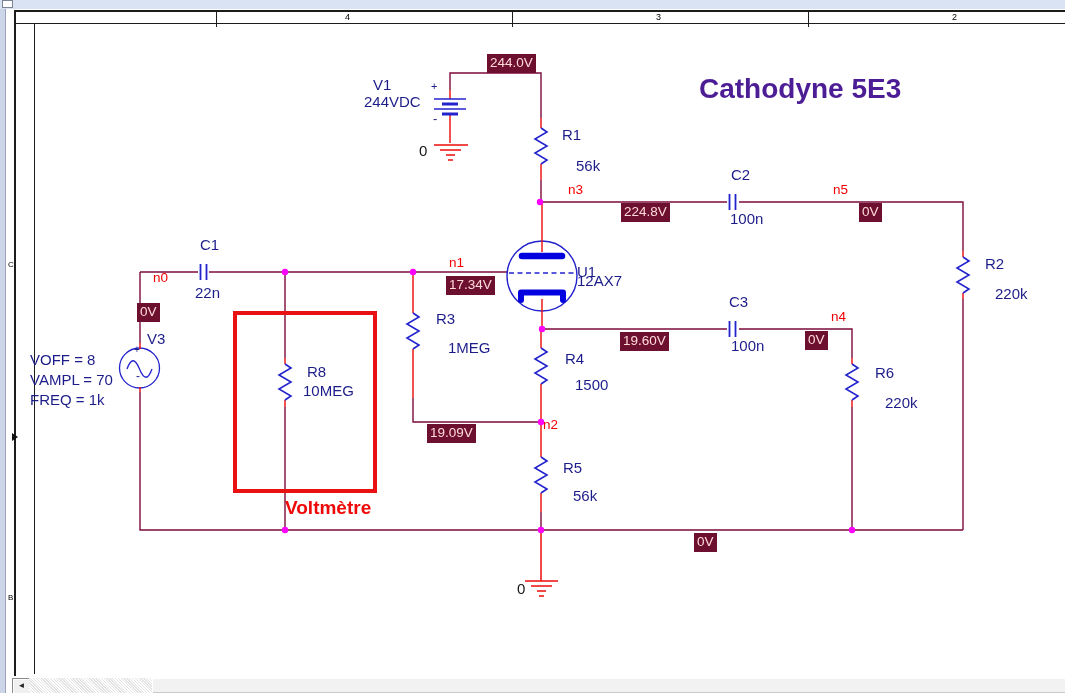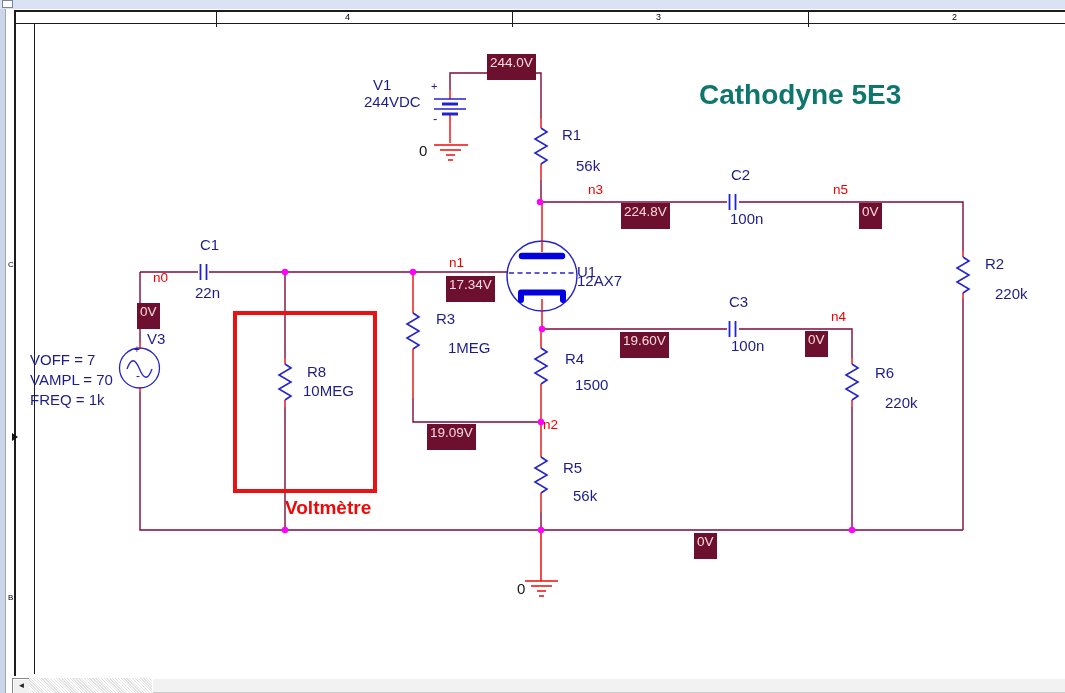--- a/index.html
+++ b/index.html
@@ -2,23 +2,23 @@
 <html><head>
 <meta charset="utf-8">
 <style>
   html,body{margin:0;padding:0;background:#fff;}
   #screen{position:relative;width:1065px;height:693px;background:#ffffff;
           font-family:"Liberation Sans",sans-serif;overflow:hidden;}
   .abs{position:absolute;white-space:nowrap;}
   .lbl{color:#1d1d8a;font-size:15px;line-height:17px;}
   .sign{color:#1d1d8a;line-height:10px;}
   .net{color:#f20000;font-size:13.5px;line-height:15px;}
-  .bias{background:#6d0f2f;color:#ffdada;font-size:13.5px;height:26px;line-height:17px;padding:0 3px;}
+  .bias{background:#6d0f2f;color:#ffdada;font-size:13.5px;height:19px;line-height:17px;padding:0 3px;}
   .gnd0{color:#161616;font-size:15px;line-height:16px;}
-  .rtitle{color:#0f766e;font-weight:bold;font-size:28px;line-height:30px;margin-top:6px;}
+  .rtitle{color:#4c1d95;font-weight:bold;font-size:28px;line-height:30px;}
   .rcap{color:#ee0808;font-weight:bold;font-size:19px;line-height:21px;}
   .rulernum{font-size:9px;color:#000;line-height:10px;}
   .zletter{font-size:8px;color:#000;line-height:8px;}
   .chrome-top{left:0;top:0;width:1065px;height:9px;background:#d9e3f3;}
   .chrome-left{left:0;top:9px;width:5px;height:684px;background:#ccd6e8;border-right:1px solid #9aa6bc;}
   .win-icon{left:2px;top:0;width:9px;height:6px;background:#fff;border:1px solid #7a8494;}
   .frame-top{left:14px;top:10px;width:1051px;height:11px;border-top:2px solid #1c1c1c;border-bottom:1px solid #1c1c1c;background:#fff;}
   .frame-left{left:14px;top:10px;width:2px;height:666px;background:#1c1c1c;}
   .frame-inner-v{left:34px;top:24px;width:1px;height:650px;background:#1c1c1c;}
   .vdiv{top:11px;width:1px;height:12px;background:#1c1c1c;}
@@ -170,21 +170,21 @@
 
   <div class="abs rtitle" style="left:699px;top:74px">Cathodyne 5E3</div>
   <div class="abs rcap" style="left:285px;top:497px">Voltmètre</div>
 
   <div class="abs lbl" style="left:373px;top:76px">V1</div>
   <div class="abs lbl" style="left:364px;top:93px">244VDC</div>
   <div class="abs sign" style="left:431px;top:81px;font-size:11px">+</div>
   <div class="abs sign" style="left:433px;top:114px;font-size:13px">-</div>
 
   <div class="abs lbl" style="left:147px;top:330px">V3</div>
-  <div class="abs lbl" style="left:30px;top:351px">VOFF = 7</div>
+  <div class="abs lbl" style="left:30px;top:351px">VOFF = 8</div>
   <div class="abs lbl" style="left:30px;top:371px">VAMPL = 70</div>
   <div class="abs lbl" style="left:30px;top:391px">FREQ = 1k</div>
   <div class="abs sign" style="left:134px;top:345px;font-size:10px">+</div>
   <div class="abs sign" style="left:136px;top:371px;font-size:12px">-</div>
 
   <div class="abs lbl" style="left:562px;top:126px">R1</div>
   <div class="abs lbl" style="left:576px;top:157px">56k</div>
   <div class="abs lbl" style="left:985px;top:255px">R2</div>
   <div class="abs lbl" style="left:995px;top:285px">220k</div>
   <div class="abs lbl" style="left:436px;top:310px">R3</div>
@@ -204,21 +204,21 @@
   <div class="abs lbl" style="left:730px;top:210px">100n</div>
   <div class="abs lbl" style="left:729px;top:293px">C3</div>
   <div class="abs lbl" style="left:731px;top:337px">100n</div>
 
   <div class="abs lbl" style="left:577px;top:263px">U1</div>
   <div class="abs lbl" style="left:577px;top:272px">12AX7</div>
 
   <div class="abs net" style="left:153px;top:270px">n0</div>
   <div class="abs net" style="left:449px;top:255px">n1</div>
   <div class="abs net" style="left:543px;top:417px">n2</div>
-  <div class="abs net" style="left:588px;top:182px">n3</div>
+  <div class="abs net" style="left:568px;top:182px">n3</div>
   <div class="abs net" style="left:831px;top:309px">n4</div>
   <div class="abs net" style="left:833px;top:182px">n5</div>
 
   <div class="abs bias" style="left:487px;top:54px">244.0V</div>
   <div class="abs bias" style="left:621px;top:203px">224.8V</div>
   <div class="abs bias" style="left:859px;top:203px">0V</div>
   <div class="abs bias" style="left:446px;top:276px">17.34V</div>
   <div class="abs bias" style="left:137px;top:303px">0V</div>
   <div class="abs bias" style="left:620px;top:332px">19.60V</div>
   <div class="abs bias" style="left:805px;top:331px">0V</div>

